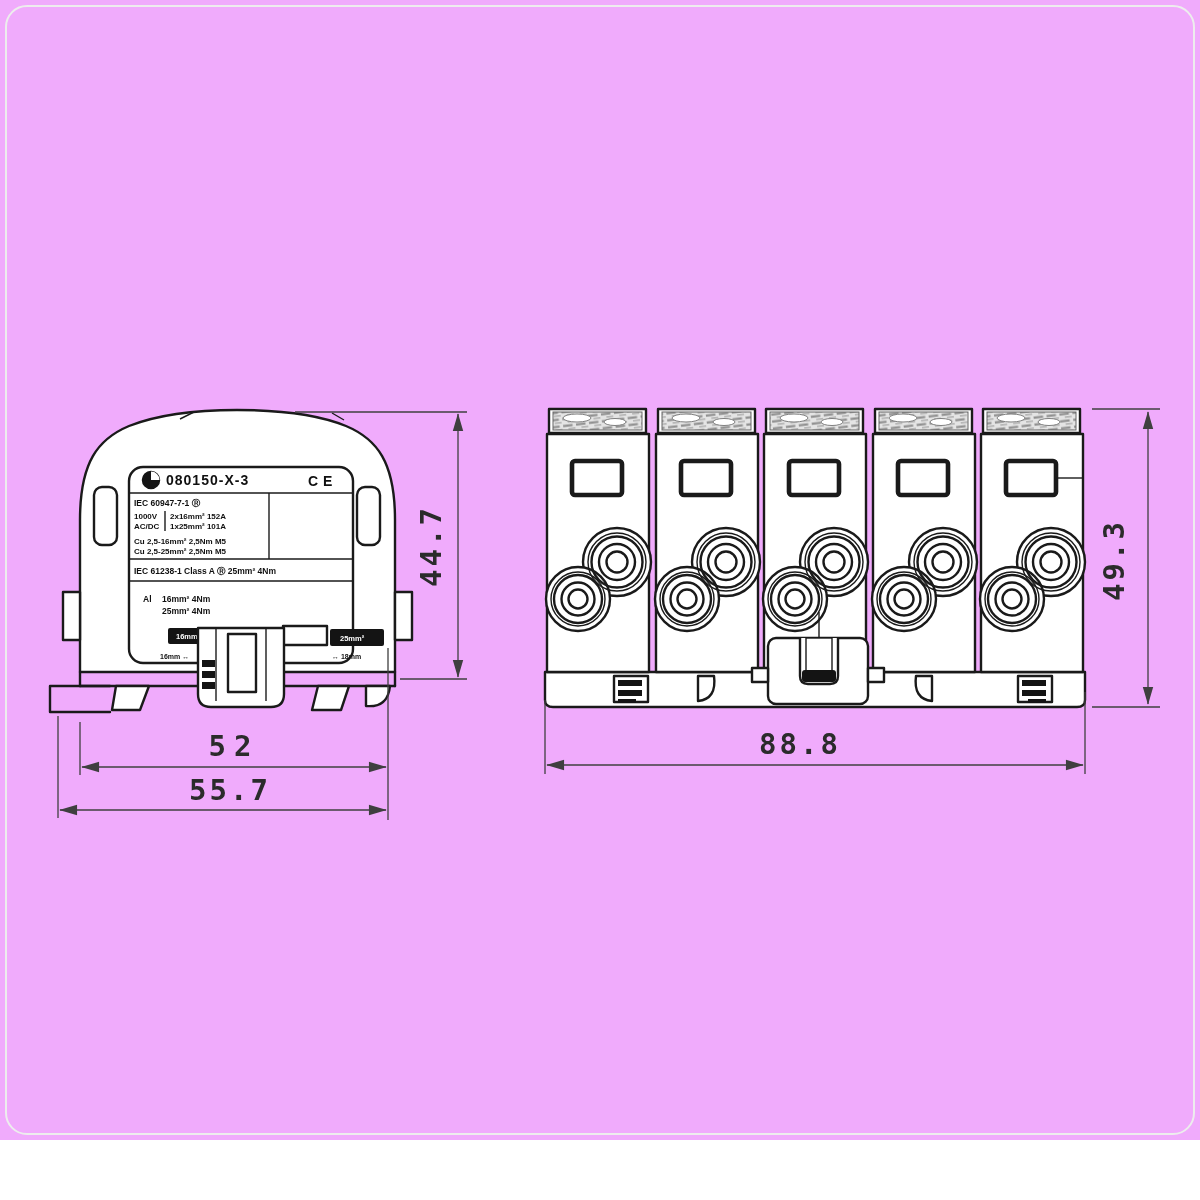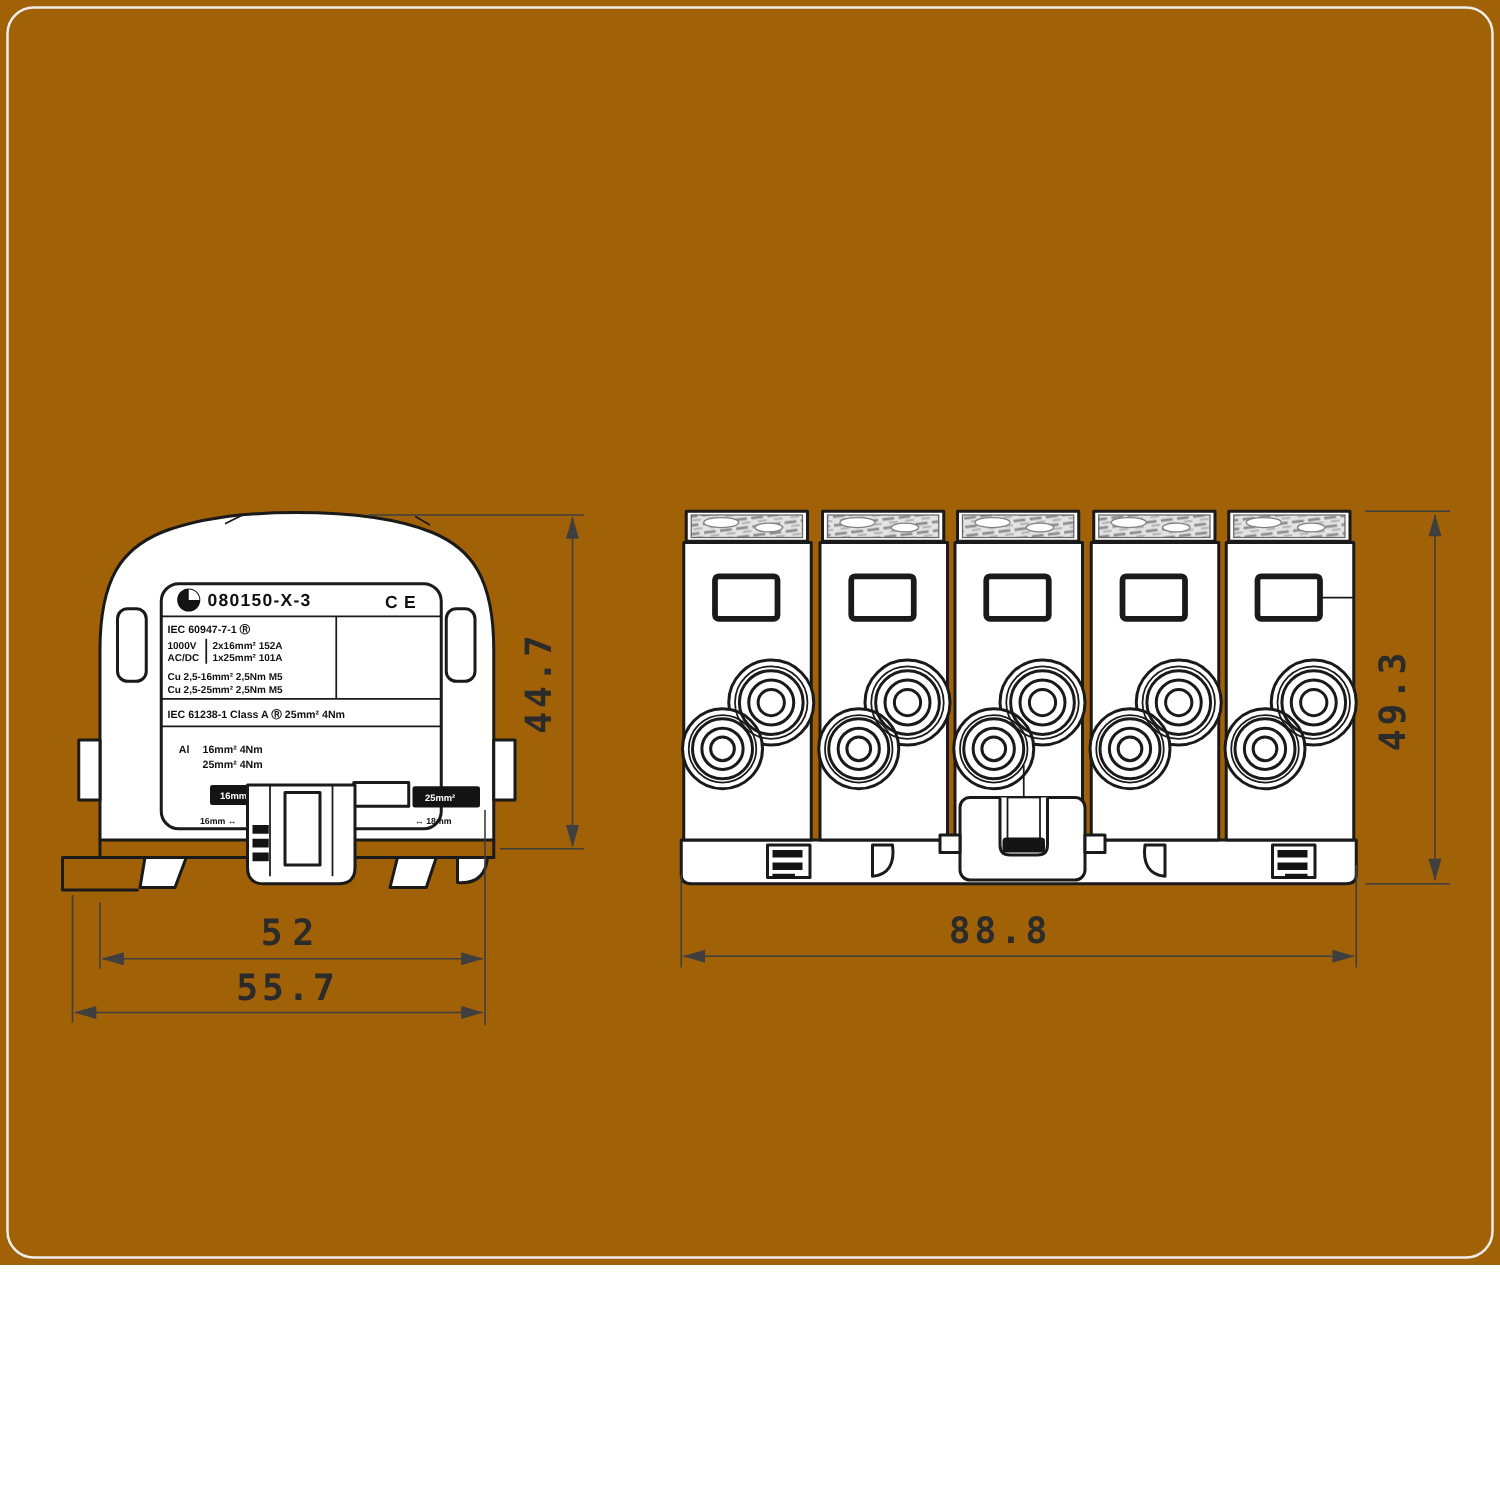--- a/index.html
+++ b/index.html
@@ -1,16 +1,16 @@
 <!DOCTYPE html>
 <html><head>
 <meta charset="utf-8">
 <style>
   html,body{margin:0;padding:0;background:#ffffff;width:1200px;height:1200px;overflow:hidden;}
-  .canvas{position:relative;width:1200px;height:1012px;background:#a16207;}
+  .canvas{position:relative;width:1200px;height:1140px;background:#f0abfc;}
   .frame{position:absolute;inset:5px;border:2px solid #ededed;border-radius:22px;pointer-events:none;}
   svg{position:absolute;left:0;top:0;}
   .art{stroke:#1a1a1a;fill:none;stroke-width:2.4;stroke-linejoin:round;stroke-linecap:round;}
   .artfill{stroke:#1a1a1a;fill:#ffffff;stroke-width:2.4;stroke-linejoin:round;}
   .thin{stroke:#1a1a1a;fill:none;stroke-width:1.4;}
   .thick{stroke:#1a1a1a;fill:#ffffff;stroke-width:4.6;stroke-linejoin:round;}
   .dark{fill:#141414;stroke:none;}
   .dim{stroke:#3f3f3f;stroke-width:1.3;fill:none;}
   .dimtxt{font-family:"DejaVu Sans Mono","Liberation Mono",monospace;font-weight:bold;
           font-size:29px;fill:#2b2b2b;letter-spacing:3px;}

